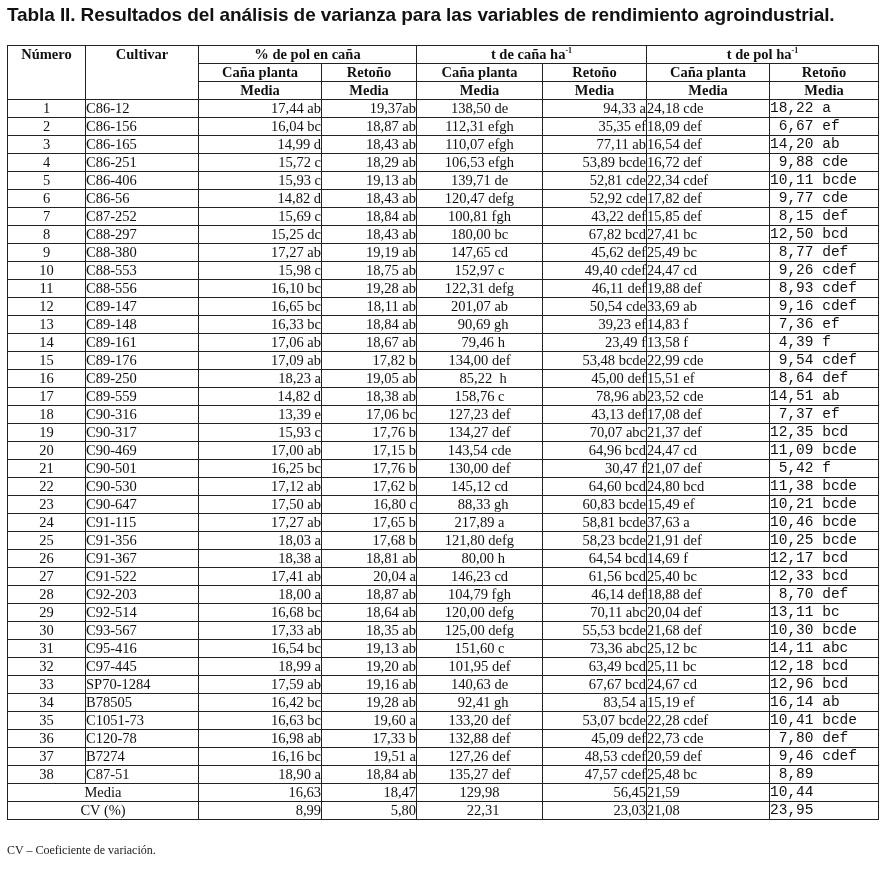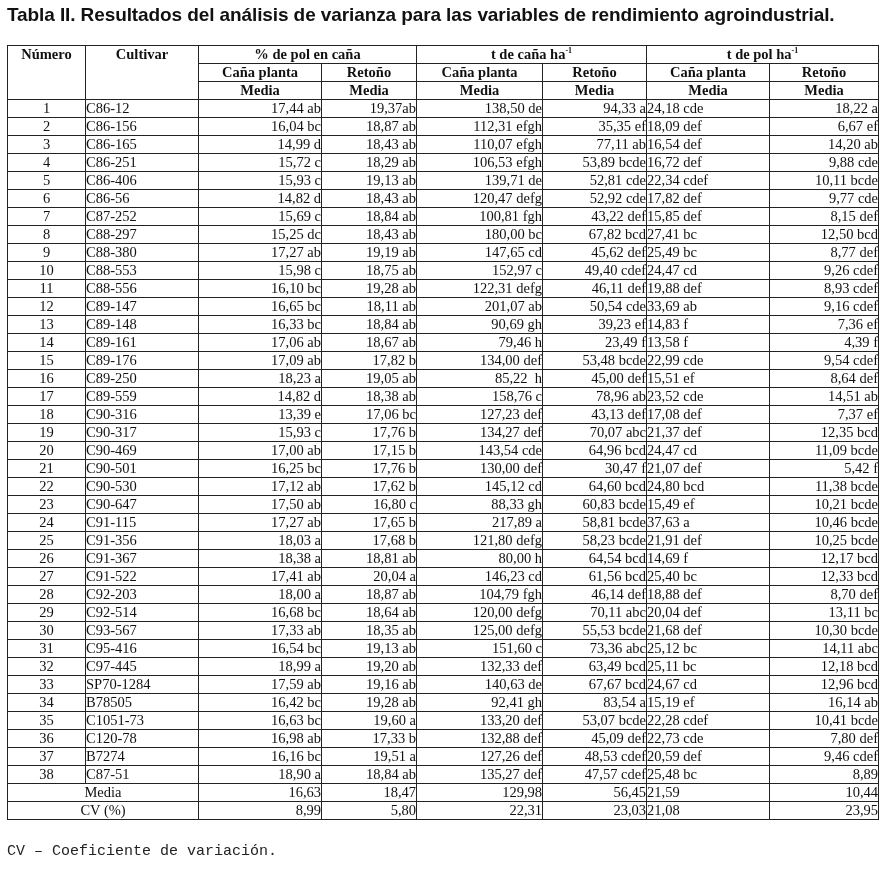--- a/index.html
+++ b/index.html
@@ -17,29 +17,29 @@
     table.res td, table.res th {
       border: 1.5px solid #222; padding: 0; height: 17px; line-height: 17px;
       white-space: pre; overflow: hidden;
     }
     table.res th { font-weight: bold; text-align: center; }
     th.top { height: 17px; vertical-align: top; }
     td.c { text-align: center; }
     td.l { text-align: left; padding-left: 22px; }
     td.v1 { padding-left: 20px; text-align: right; }
     td.v2 { padding-left: 12px; text-align: right; }
-    td.v3 { padding-left: 20px; text-align: right; }
+    td.v3 { padding-left: 20px; text-align: center; }
     td.v4 { padding-left: 12px; text-align: right; }
     td.v5 { padding-left: 30px; text-align: left; margin-left: 28px; }
-    td.v6 { padding-left: 15px; text-align: right; }
+    td.v6 { padding-left: 15px; text-align: left; font-family: Liberation Mono, monospace; }
     td.summary-label { text-align: center; }
     sup { font-size: 8px; line-height: 0; vertical-align: 6px; }
     .footnote {
       position: absolute; left: 7px; top: 843px;
-      font-family: Liberation Mono, monospace; font-size: 15px; color: #222;
+      font-family: Liberation Serif, serif; font-size: 12px; color: #222;
     }
   </style>
 </head>
 <body>
 
 <div class="title">Tabla II. Resultados del análisis de varianza para las variables de rendimiento agroindustrial.</div>
 
 <table class="res">
   <colgroup>
     <col style="width:78px">
@@ -385,21 +385,21 @@
         <td class="v3">151,60 c</td>
         <td class="v4">73,36 abc</td>
         <td class="v5">25,12 bc</td>
         <td class="v6">14,11 abc</td>
       </tr>
       <tr>
         <td class="c">32</td>
         <td class="l">C97-445</td>
         <td class="v1">18,99 a</td>
         <td class="v2">19,20 ab</td>
-        <td class="v3">132,33 def</td>
+        <td class="v3">101,95 def</td>
         <td class="v4">63,49 bcd</td>
         <td class="v5">25,11 bc</td>
         <td class="v6">12,18 bcd</td>
       </tr>
       <tr>
         <td class="c">33</td>
         <td class="l">SP70-1284</td>
         <td class="v1">17,59 ab</td>
         <td class="v2">19,16 ab</td>
         <td class="v3">140,63 de</td>

